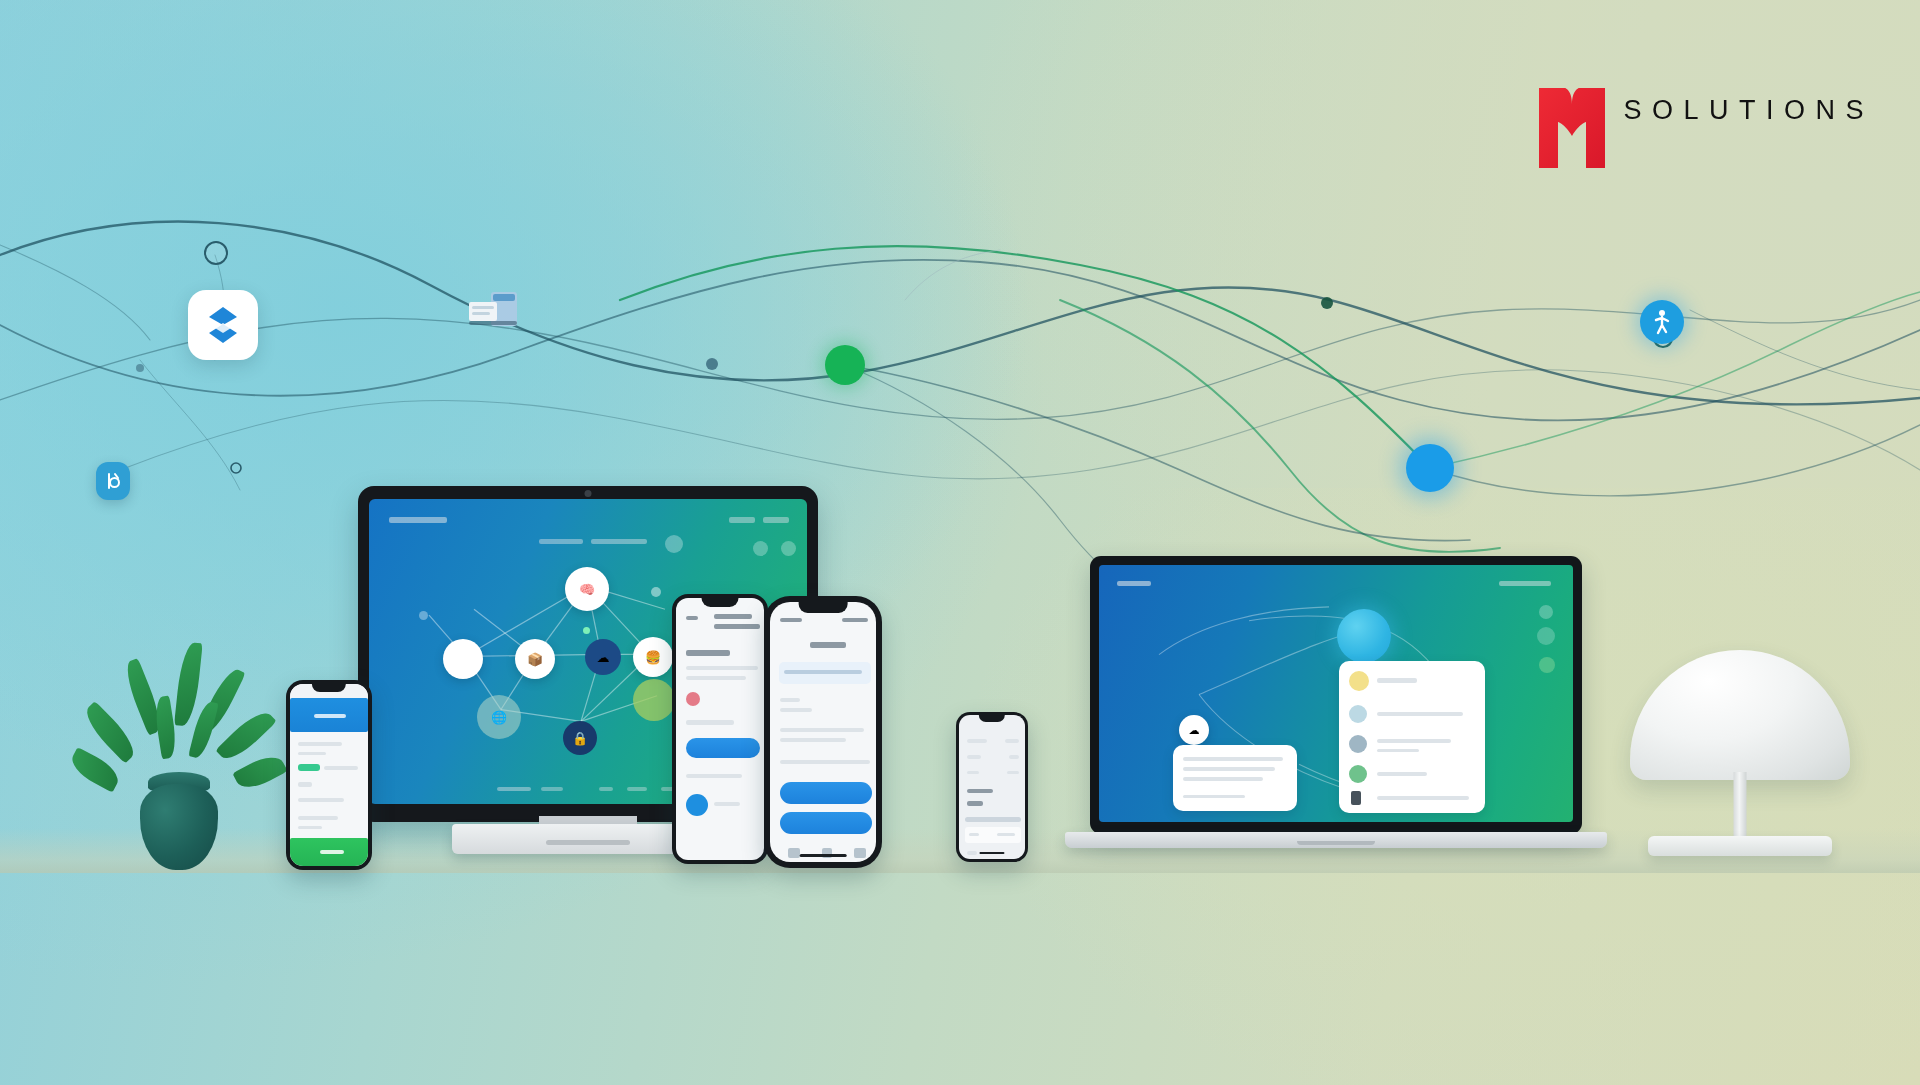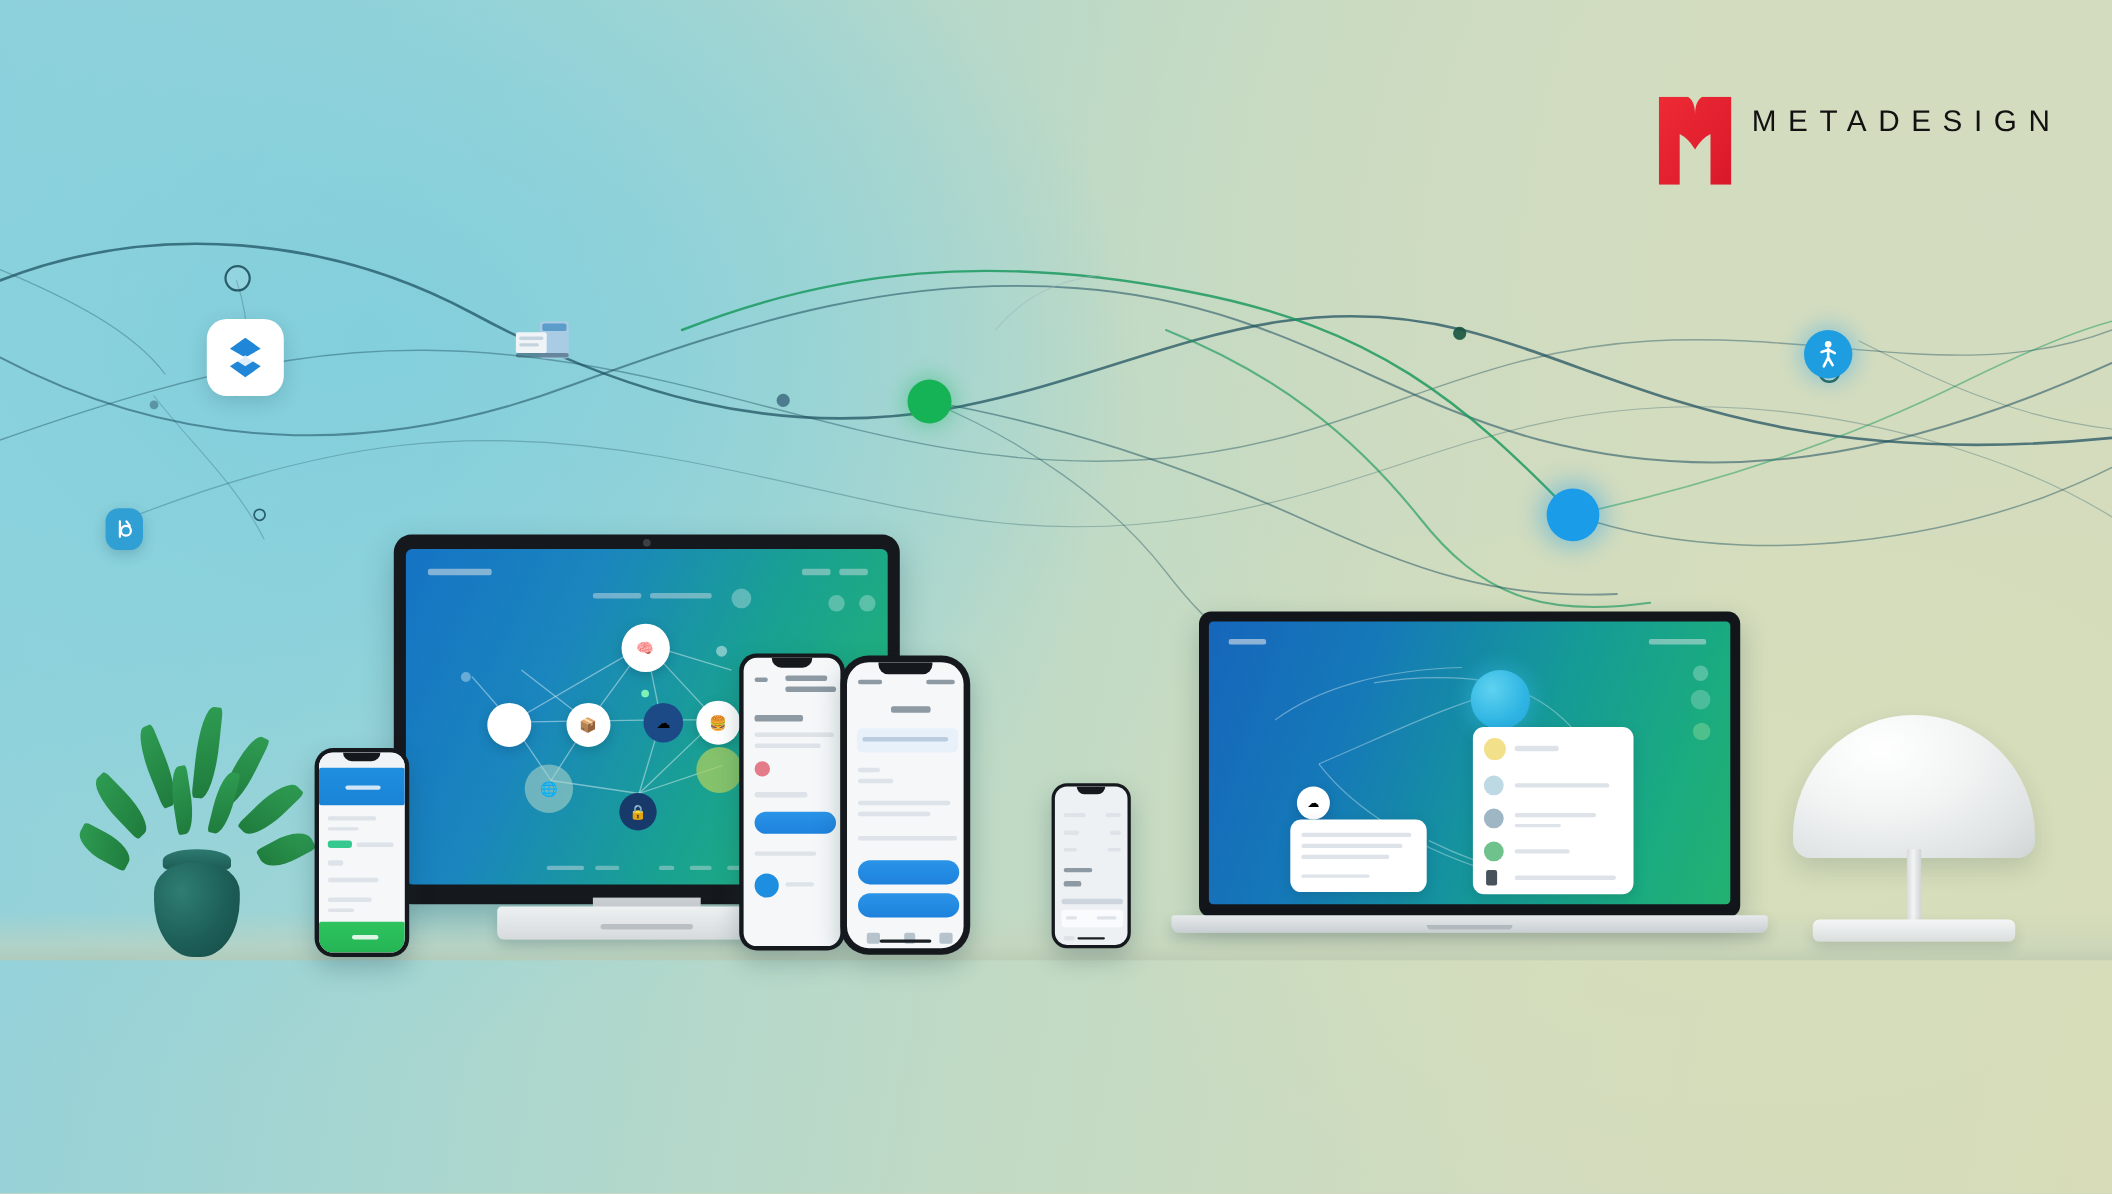--- a/index.html
+++ b/index.html
@@ -558,18 +558,18 @@
         <defs>
           <linearGradient id="mgrad" x1="0" y1="0" x2="1" y2="1">
             <stop offset="0%" stop-color="#ee2a35"></stop>
             <stop offset="100%" stop-color="#d9182a"></stop>
           </linearGradient>
         </defs>
         <path d="M0,0 H26 C26,0 33,2 33,16 C33,2 40,0 40,0 H66 V80 H47 V34 C47,34 40,36 33,48 C26,36 19,34 19,34 V80 H0 Z" fill="url(#mgrad)"></path>
       </svg>
     </div>
     <div class="logo-text">
-      <div class="logo-sub">METADESIGN</div>
+      <div class="logo-sub">SOLUTIONS</div>
     </div>
   </div>
 
 
 </div>
 
 </body></html>

